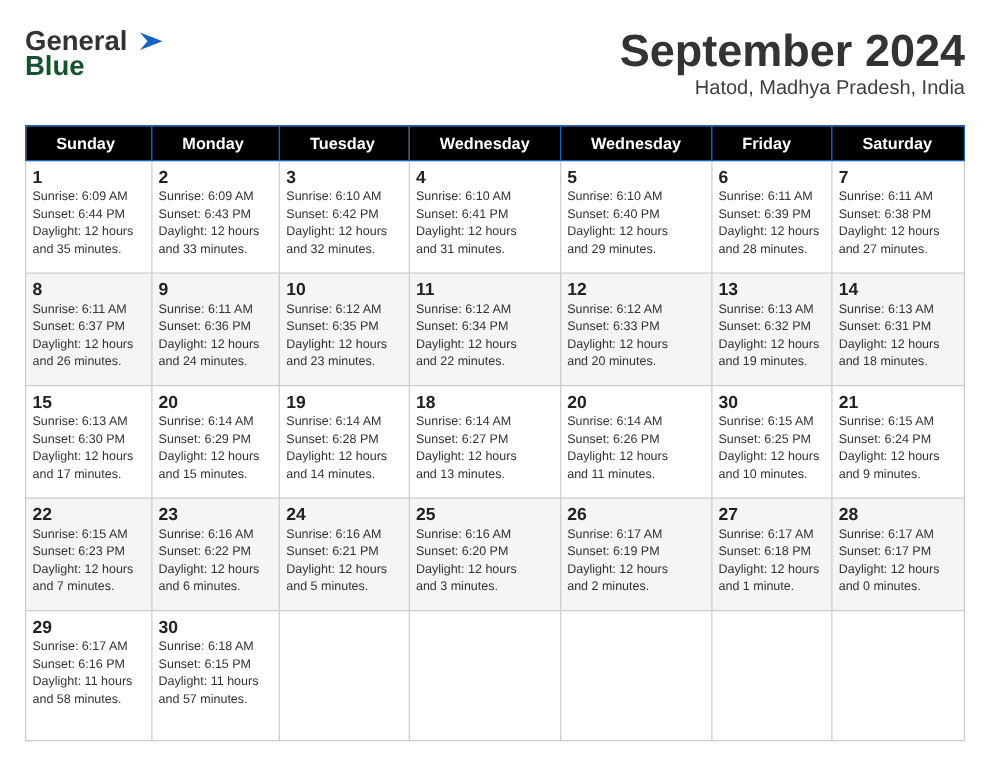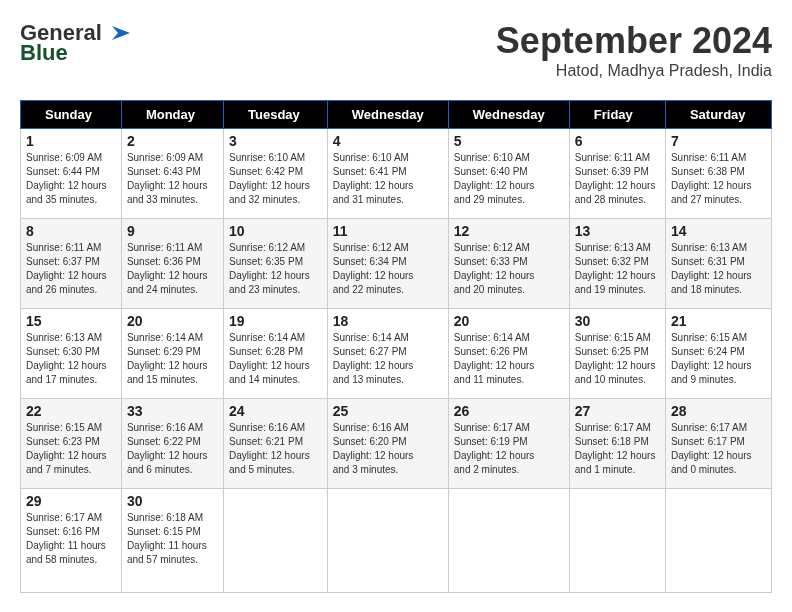--- a/index.html
+++ b/index.html
@@ -262,21 +262,21 @@
       </tr>
       <tr class="week-row">
         <td>
           <span class="day-num">22</span>
           <div class="day-info" style="white-space: pre-line;">Sunrise: 6:15 AM
 Sunset: 6:23 PM
 Daylight: 12 hours
 and 7 minutes.</div>
         </td>
         <td>
-          <span class="day-num">33</span>
+          <span class="day-num">23</span>
           <div class="day-info" style="white-space: pre-line;">Sunrise: 6:16 AM
 Sunset: 6:22 PM
 Daylight: 12 hours
 and 6 minutes.</div>
         </td>
         <td>
           <span class="day-num">24</span>
           <div class="day-info" style="white-space: pre-line;">Sunrise: 6:16 AM
 Sunset: 6:21 PM
 Daylight: 12 hours

